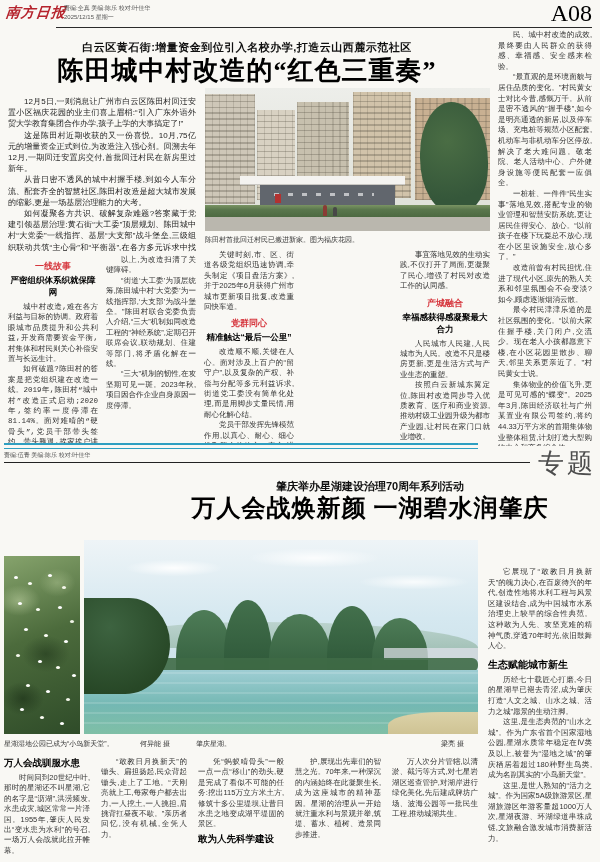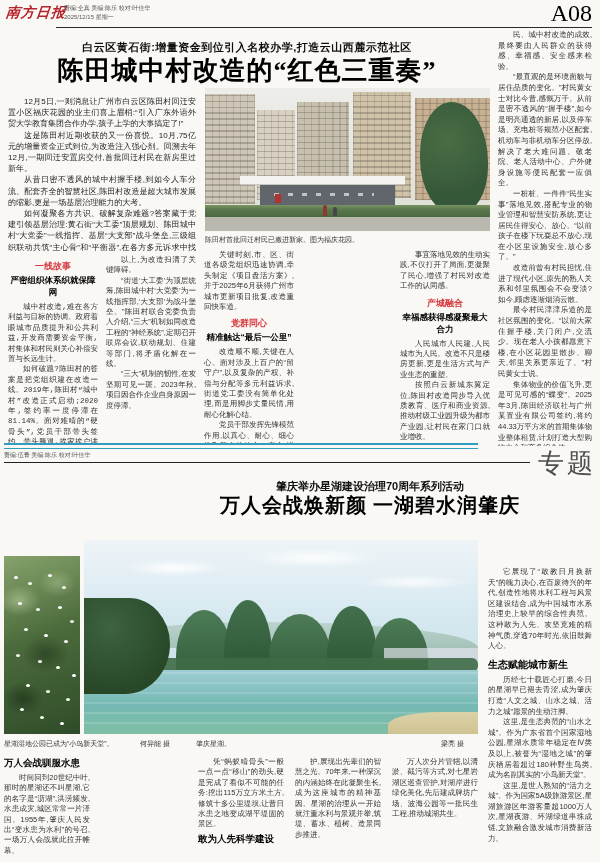--- a/index.html
+++ b/index.html
@@ -56,21 +56,21 @@
   .tp-p2{left:128px;top:119px;width:4px;height:9px;background:#474747;border-radius:2px 2px 0 0;}
   
   .blue-sep{left:4px;top:443px;width:474px;height:3px;border-top:2px solid #2f9fc1;border-bottom:1px solid #2f9fc1;}
   .ba-credits{left:4px;top:451px;font-size:6px;color:#555;}
   .ba-rule{left:4px;top:462px;width:526px;border-top:1px solid #222;height:0;}
   .ba-corner{left:538px;top:446px;font-family:"Liberation Serif",serif;font-size:26px;
              color:#4d4d4d;letter-spacing:3px;}
   
   .ba-kicker{left:150px;top:479px;width:440px;text-align:center;font-size:11px;font-weight:bold;color:#111;}
   .ba-headline{left:150px;top:492px;width:440px;text-align:center;margin:0;
-               font-family:"Liberation Serif",serif;font-weight:bold;font-size:20px;color:#000;letter-spacing:1px;}
+               font-family:"Liberation Serif",serif;font-weight:bold;font-size:24px;color:#000;letter-spacing:1px;}
   .bird-photo{left:4px;top:556px;width:76px;height:178px;overflow:hidden;
       background:linear-gradient(160deg,#86a36c,#4c6b3c 45%,#2f4c29);}
   .bird-mottle{left:0;top:0;width:76px;height:178px;background:
       radial-gradient(30px 22px at 20% 25%,rgba(210,226,180,.45),transparent 70%),
       radial-gradient(26px 20px at 70% 15%,rgba(190,210,160,.4),transparent 70%),
       radial-gradient(34px 26px at 55% 55%,rgba(20,40,18,.45),transparent 70%),
       radial-gradient(30px 24px at 25% 80%,rgba(18,36,16,.5),transparent 70%);}
   .bird-dots{left:10px;top:20px;width:4px;height:3px;border-radius:50%;background:#fff;box-shadow:
       14px 6px 0 #fdfef8, 34px -2px 0 #fff, 48px 10px 0 #f3f6ea, 4px 26px 0 #fff,
       22px 32px 0 #fbfdf4, 44px 30px 0 #fff, 56px 44px 0 #f0f4e6, 10px 52px 0 #fff,
@@ -234,20 +234,23 @@
     <div class="ba-sub">生态赋能城市新生</div>
     <p>历经七十载匠心打磨,今日的星湖早已褪去青涩,成为肇庆打造“人文之城、山水之城、活力之城”愿景的生动注脚。</p>
     <p>这里,是生态典范的“山水之城”。作为广东省首个国家湿地公园,星湖水质常年稳定在Ⅳ类及以上,被誉为“湿地之城”的肇庆栖居着超过180种野生鸟类,成为名副其实的“小鸟新天堂”。</p>
     <p>这里,是世人熟知的“活力之城”。作为国家5A级旅游景区,星湖旅游区年游客量超1000万人次,星湖夜游、环湖绿道串珠成链,文旅融合激发城市消费新活力。</p>
   </div>
 
   <div class="abs bcol b1">
     <div class="bcol-sub">万人会战驯服水患</div>
     <p>时间回到20世纪中叶,那时的星湖还不叫星湖,它的名字是“沥湖”,洪涝频发,水患成灾,城区常常一片泽国。1955年,肇庆人民发出“变水患为水利”的号召,一场万人会战就此拉开帷幕。</p>
   </div>
+  <div class="abs bcol b2">
+    <p>“敢教日月换新天”的锄头、扁担扬起,民众背起锄头,走上了工地。“天刚亮就上工,每家每户都去出力,一人挖土,一人挑担,肩挑背扛昼夜不歇。”亲历者回忆,没有机械,全凭人力。</p>
+  </div>
   <div class="abs bcol b3">
     <p>凭“蚂蚁啃骨头”一般一点一点“移山”的劲头,硬是完成了看似不可能的任务:挖出115万立方米土方,修筑十多公里堤坝,让昔日水患之地变成湖平堤固的景区。</p>
     <div class="bcol-sub end">敢为人先科学建设</div>
   </div>
   <div class="abs bcol b4">
     <p>护,展现出先辈们的智慧之光。70年来,一种深沉的内涵始终在此凝聚生长,成为这座城市的精神基因。星湖的治理从一开始就注重水利与景观并举,筑堤、蓄水、植树、造景同步推进。</p>
   </div>
   <div class="abs bcol b5">
     <p>万人次分片管辖,以清淤、截污等方式,对七星岩湖区巡查管护,对湖岸进行绿化美化,先后建成牌坊广场、波海公园等一批民生工程,推动城湖共生。</p>
   </div>

